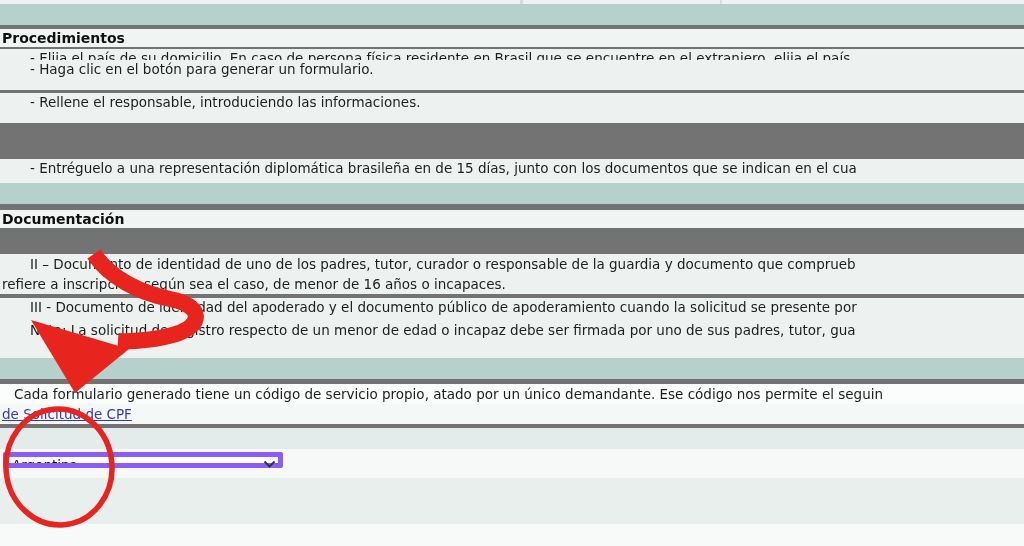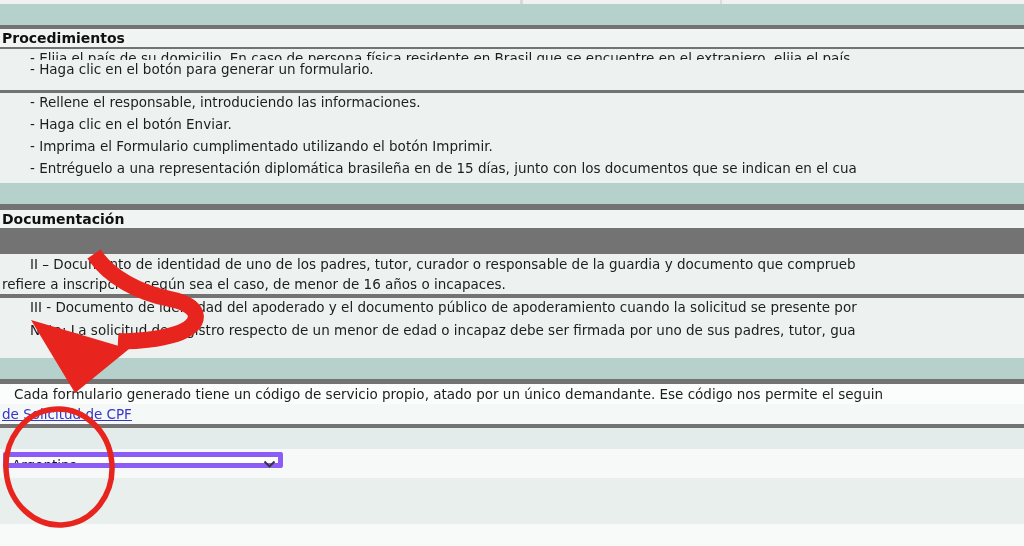--- a/index.html
+++ b/index.html
@@ -49,22 +49,20 @@
 
 <div class="stage">
 
   <div class="strip"></div>
   <div class="band b1"></div>
 
   <div class="h r-ph">Procedimientos</div>
   <div class="row p0">- Elija el país de su domicilio. En caso de persona física residente en Brasil que se encuentre en el extranjero, elija el país</div>
   <div class="row p1">- Haga clic en el botón para generar un formulario.</div>
   <div class="row p2">- Rellene el responsable, introduciendo las informaciones.</div>
-  <div class="row p3">- Haga clic en el botón Enviar.</div>
-  <div class="row p4">- Imprima el Formulario cumplimentado utilizando el botón Imprimir.</div>
   <div class="row p5">- Entréguelo a una representación diplomática brasileña en de 15 días, junto con los documentos que se indican en el cua</div>
 
   <div class="band b2"></div>
 
   <div class="h r-dh">Documentación</div>
   <div class="row2 d1">
     <div class="ln ind">II – Documento de identidad de uno de los padres, tutor, curador o responsable de la guardia y documento que comprueb</div>
     <div class="ln">refiere a inscripción, según sea el caso, de menor de 16 años o incapaces.</div>
   </div>
   <div class="row d2">III - Documento de identidad del apoderado y el documento público de apoderamiento cuando la solicitud se presente por</div>

